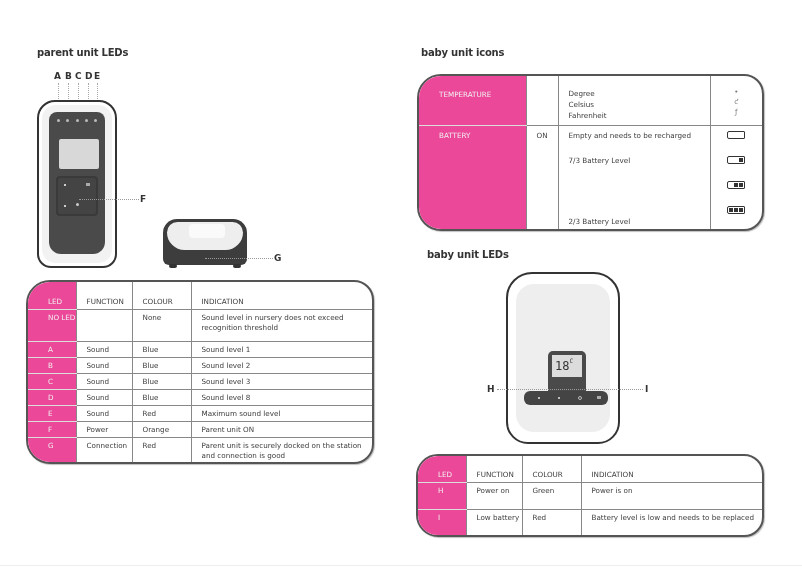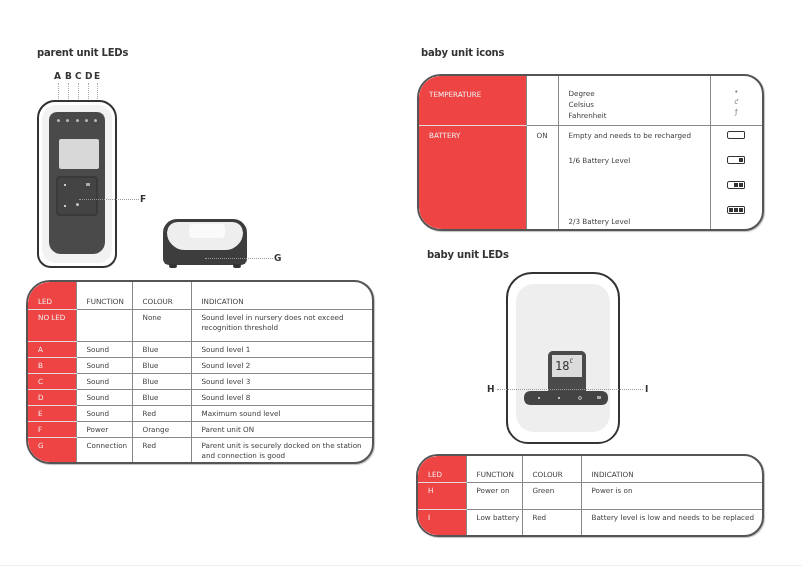--- a/index.html
+++ b/index.html
@@ -8,21 +8,21 @@
 
   .section-title { position: absolute; font-size: 10px; font-weight: bold; color: #333; letter-spacing: -0.2px; }
 
   .tbl-wrap {
     position: absolute; border: 2px solid #555; background: #fff; overflow: hidden;
     box-shadow: 1px 1px 1px rgba(0,0,0,0.25);
   }
   table { border-collapse: collapse; width: 100%; font-size: 7.2px; color: #3c3c3c; }
   td { vertical-align: top; padding: 3px 0 0 10px; border-bottom: 1px solid #888; border-left: 1px solid #888; }
   tr:last-child td { border-bottom: none; }
-  td.key { background: #ef4444; color: #f0f0f0; border-left: none; border-bottom: 1px solid #ddd; padding-left: 10px; }
+  td.key { background: #ec4899; color: #f0f0f0; border-left: none; border-bottom: 1px solid #ddd; padding-left: 20px; }
   tr.head td { vertical-align: bottom; padding-bottom: 3px; }
 
   .dotline { position: absolute; border-top: 1px dotted #999; height: 0; }
   .vdot { position: absolute; border-left: 1px dotted #aaa; width: 0; }
   .callout { position: absolute; font-size: 9px; font-weight: bold; color: #333; }
 
   .footer-line { position: absolute; left: 0; top: 565px; width: 802px; height: 1px; background: #eee; }
 </style>
 </head>
 <body>
@@ -164,21 +164,21 @@
         <div>•</div>
         <div>ƈ</div>
         <div>ƒ</div>
       </td>
     </tr>
     <tr>
       <td class="key" style="padding-top:5px;">BATTERY</td>
       <td style="padding-top:5px; text-align:center; padding-left:0;">ON</td>
       <td style="padding-top:5px;">
         <div style="height:25px;">Empty and needs to be recharged</div>
-        <div style="height:25px;">1/6 Battery Level</div>
+        <div style="height:25px;">7/3 Battery Level</div>
         <div style="height:25px;margin-top:36px;">2/3 Battery Level</div>
         <div style="height:25px;">Full Battery Level</div>
       </td>
       <td style="padding-left:0; padding-top:5px;">
         <div style="height:25px; display:flex; justify-content:center;">
           <span style="width:18px; height:8px; border:1px solid #333; border-radius:2px 1px 1px 2px;"></span>
         </div>
         <div style="height:25px; display:flex; justify-content:center;">
           <span style="width:18px; height:8px; border:1px solid #333; border-radius:2px 1px 1px 2px; position:relative;">
             <i style="position:absolute; right:1px; top:1px; width:4px; height:4px; background:#333;"></i>

